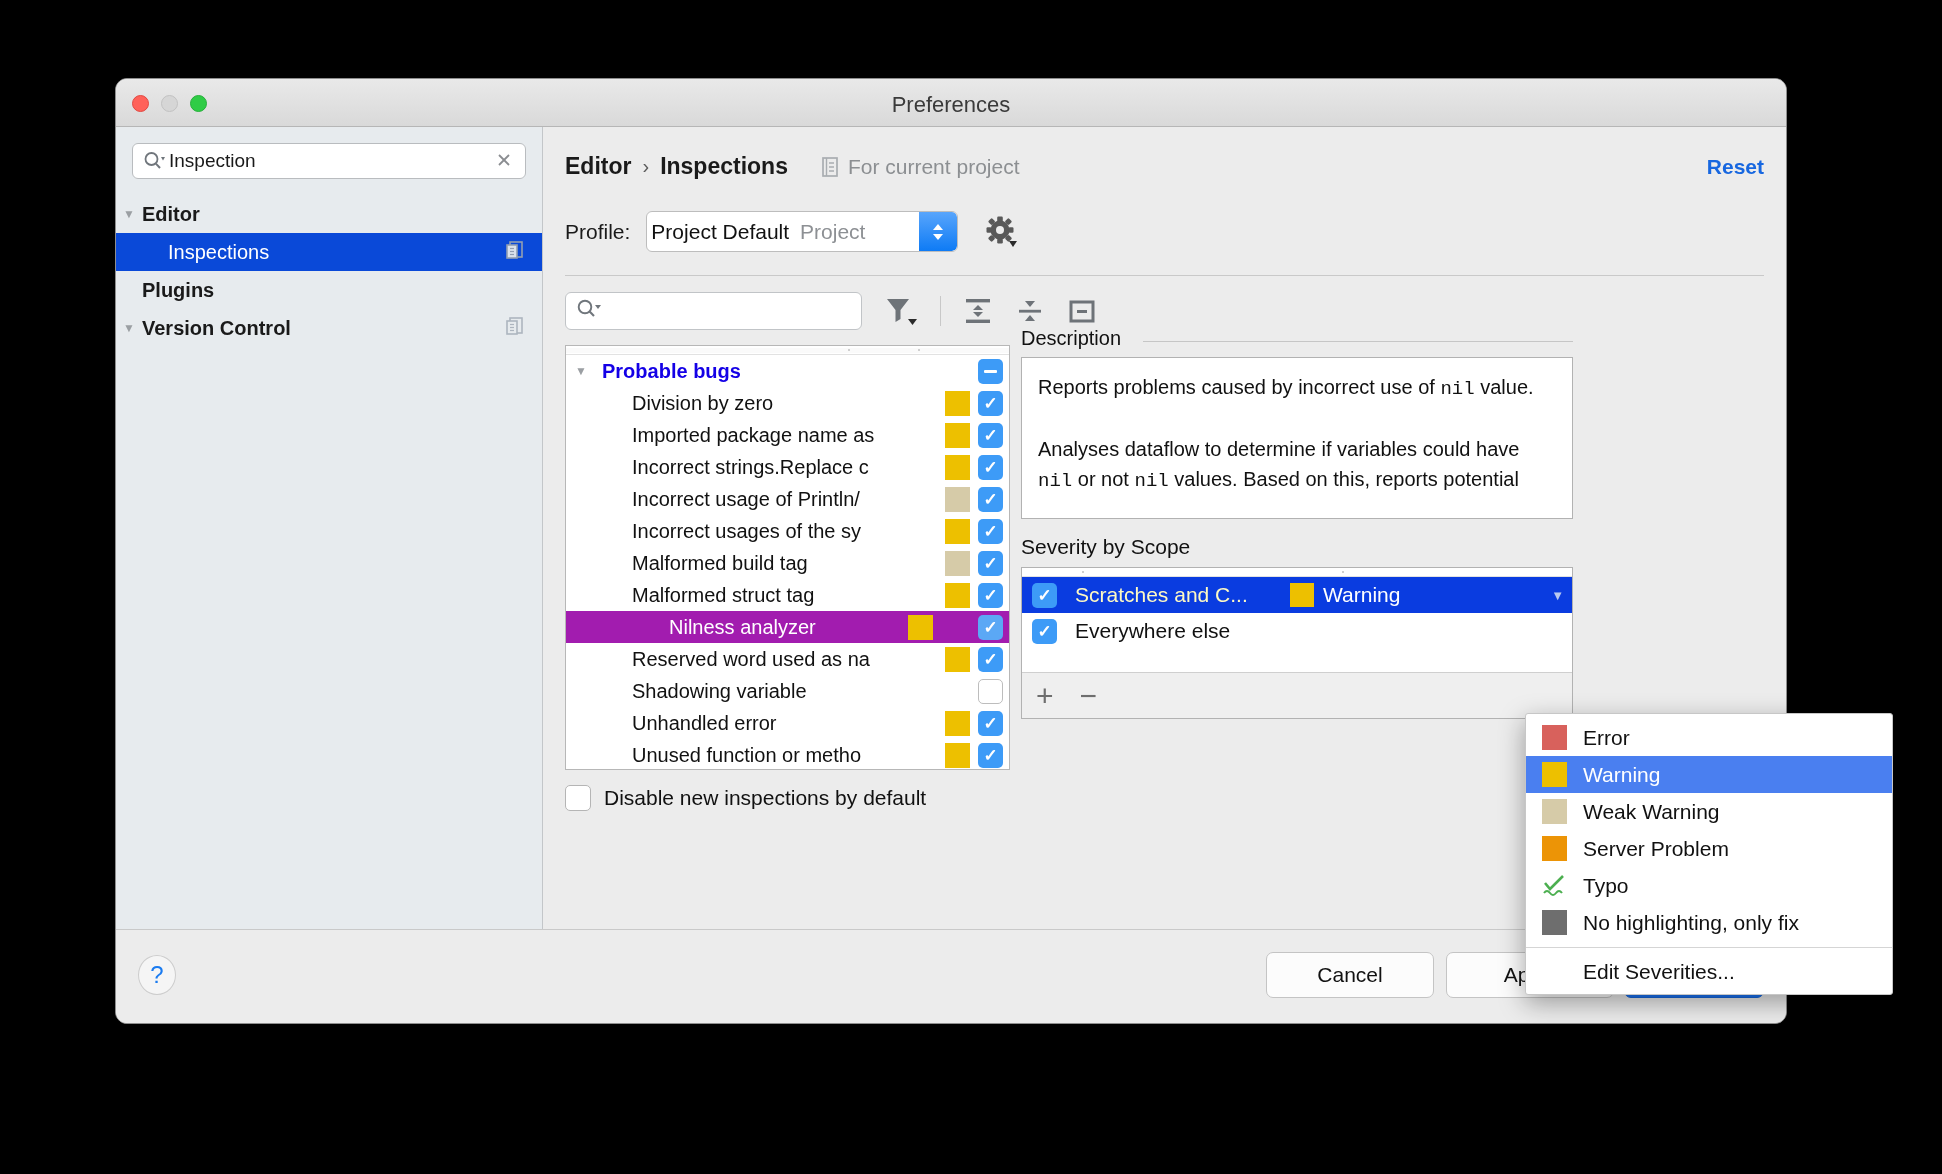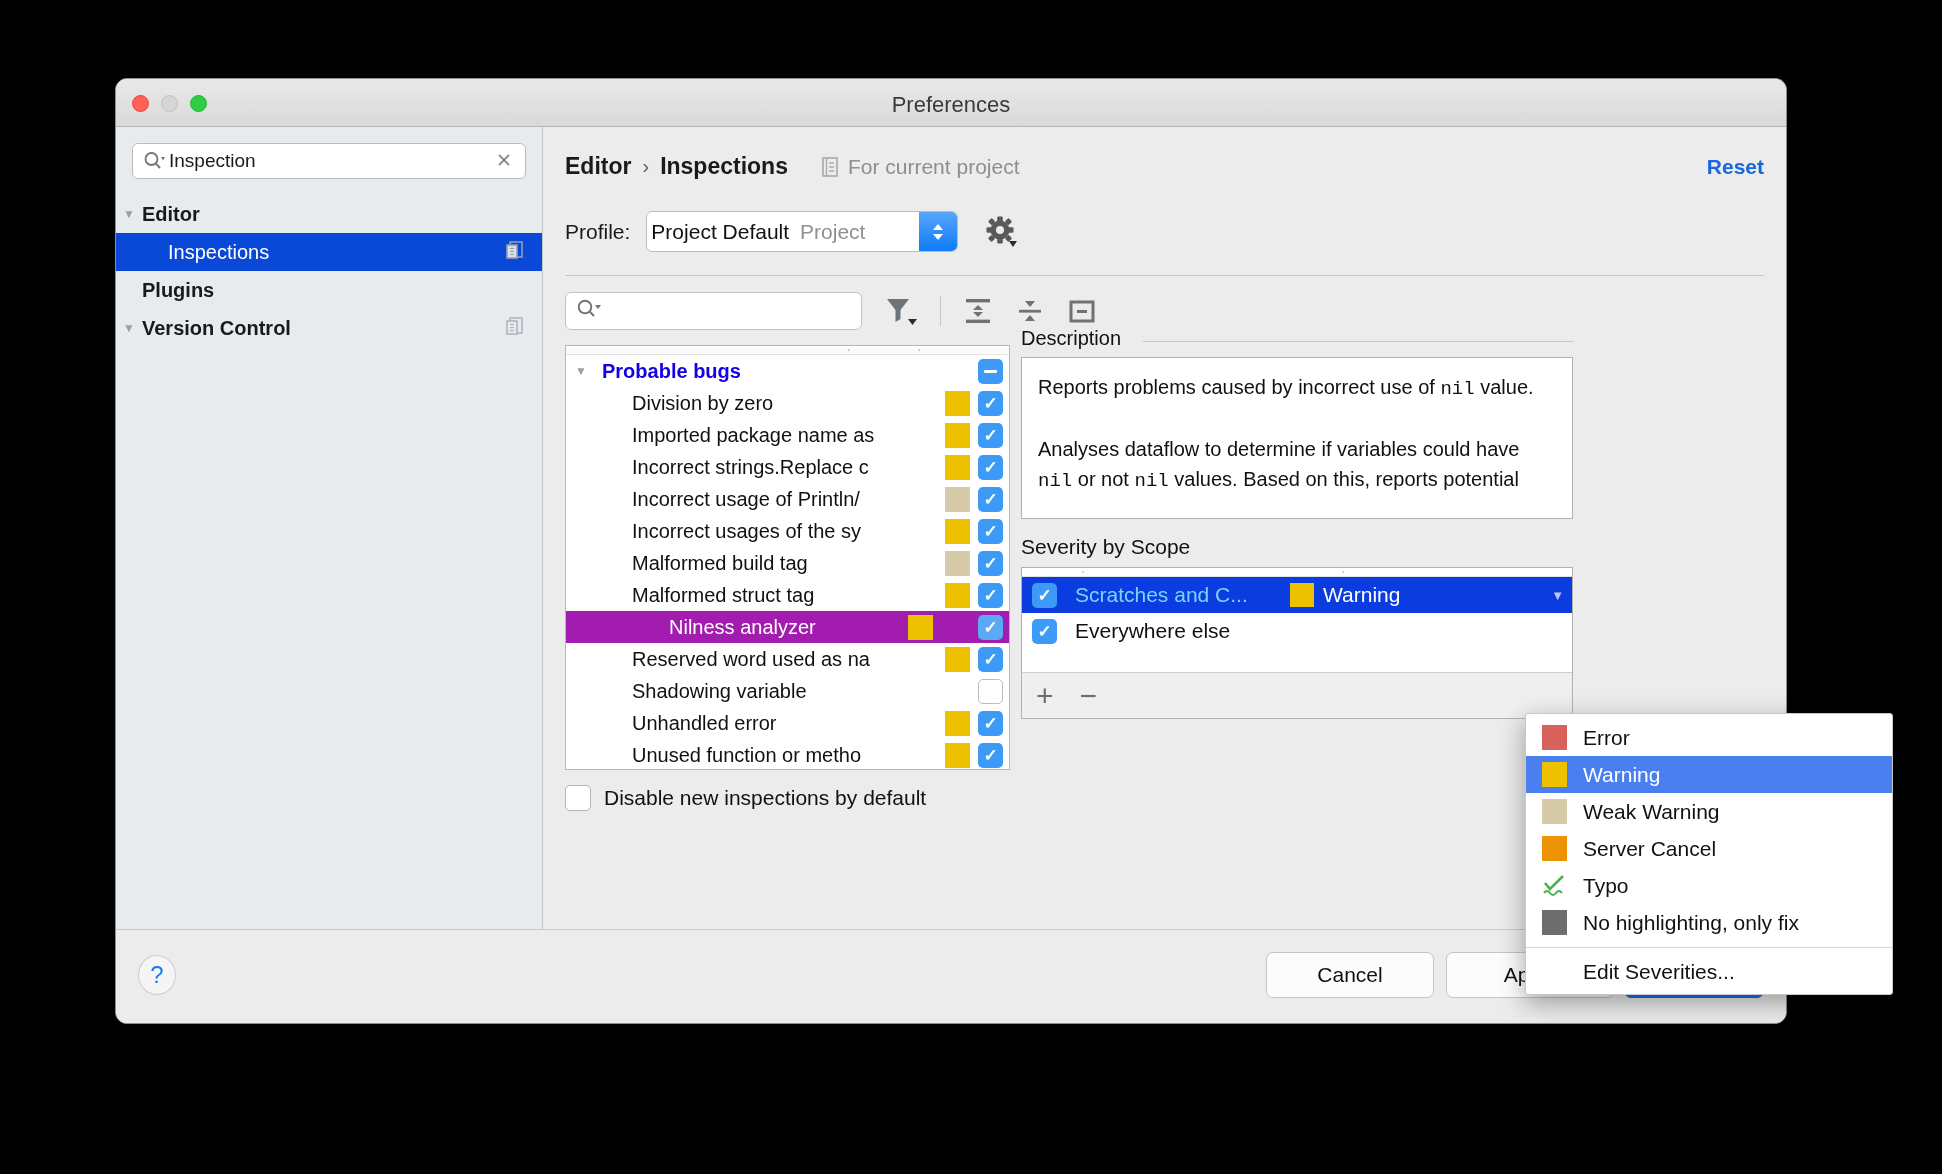--- a/index.html
+++ b/index.html
@@ -190,21 +190,21 @@
   #sev-scroll-top { height: 9px; background: #ffffff; border-bottom: 1px solid #e2e2e2; position:relative;}
   #sev-scroll-top .tick { position:absolute; top:3px; width:2px; height:2px; background:#cfcfcf; }
   .sev-row { height: 36px; display: flex; align-items: center; padding: 0 8px 0 10px; }
   .sev-row.selected { background: #0a3ce0; }
   .sev-row .cb {
     width: 25px; height: 25px; flex: 0 0 25px; border-radius: 5px; background: #3d9bf7;
     display: flex; align-items: center; justify-content: center; margin-right: 18px;
   }
   .sev-row .cb .mark { color: #fff; font-size: 17px; font-weight: bold; line-height: 1; }
   .sev-row .scope-name { font-size: 21px; color: #111; width: 215px; white-space: nowrap; overflow: hidden; }
-  .sev-row.selected .scope-name { color: #7dd3fc; }
+  .sev-row.selected .scope-name { color: #fef9c3; }
   .sev-row .sev-chip2 { width: 24px; height: 24px; flex: 0 0 24px; margin-right: 9px; }
   .sev-row .sev-name { font-size: 21px; color: #111; flex: 1 1 auto; }
   .sev-row.selected .sev-name { color: #fff; }
   .sev-row .caret { color: #b9c9ef; font-size: 13px; }
   #sev-footer {
     position: absolute; left: 0; right: 0; bottom: 0; height: 46px;
     background: #efefef; border-top: 1px solid #cfcfcf; display: flex; align-items: center; padding-left: 14px;
   }
   #sev-footer .pm { font-size: 30px; color: #6e6e6e; line-height: 1; margin-right: 26px; cursor: pointer; }
 
@@ -580,21 +580,21 @@
       <div class="menu-item hl">
         <span class="mchip" style="background: rgb(237, 192, 0);"></span>
         <span>Warning</span>
       </div>
       <div class="menu-item">
         <span class="mchip" style="background: rgb(214, 203, 168);"></span>
         <span>Weak Warning</span>
       </div>
       <div class="menu-item">
         <span class="mchip" style="background: rgb(236, 148, 6);"></span>
-        <span>Server Cancel</span>
+        <span>Server Problem</span>
       </div>
       <div class="menu-item">
         <span class="mchip"><svg width="25" height="25" viewBox="0 0 25 25">
             <path d="M3 10 L8 16 L21 3" fill="none" stroke="#4caf50" stroke-width="2.6"></path>
             <path d="M2 20 q3 -4 6 0 q3 4 6 0 q3 -4 6 0" fill="none" stroke="#4caf50" stroke-width="2"></path>
           </svg></span>
         <span>Typo</span>
       </div>
       <div class="menu-item">
         <span class="mchip" style="background: rgb(110, 110, 110);"></span>

